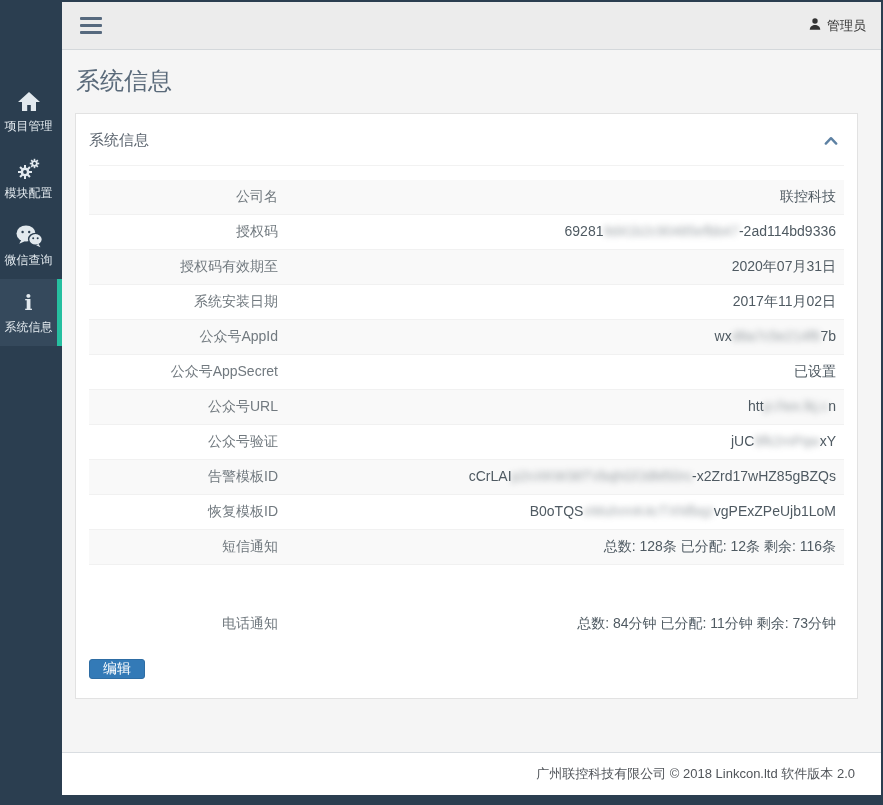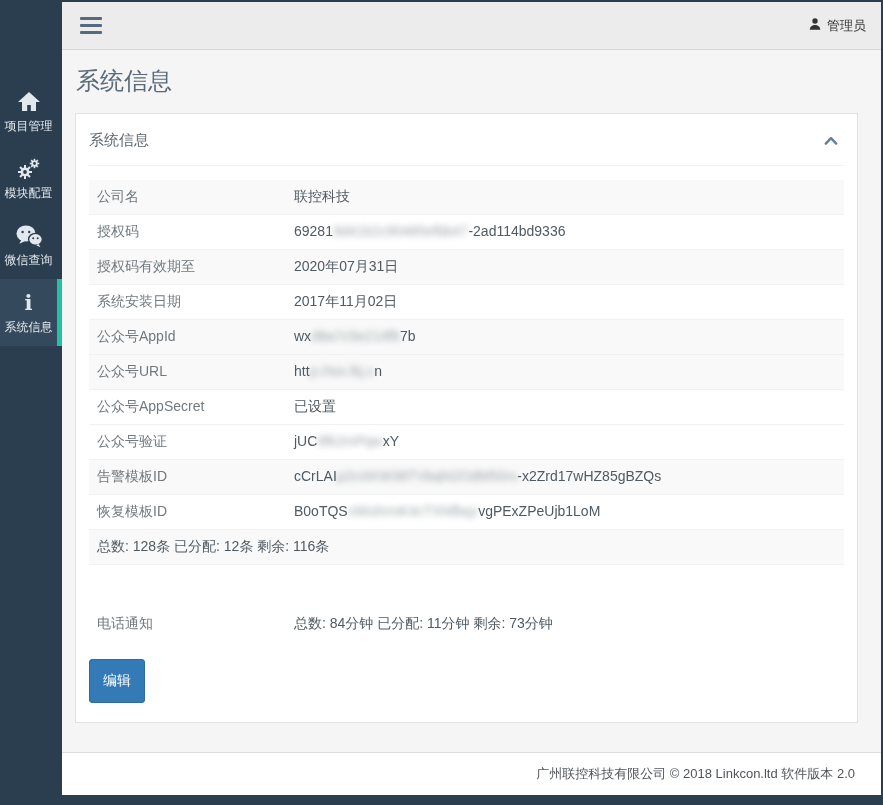--- a/index.html
+++ b/index.html
@@ -46,33 +46,33 @@
   
   .content { flex: 1 1 auto; padding: 9px 23px 15px 13px; background: #f5f5f5; }
   .page-title { font-size: 24px; font-weight: 500; color: #5a6a7a; margin: 6px 0 16px 1px; }
 
   .panel { background: #fff; border: 1px solid #e2e2e2; }
   .panel-header { display: flex; align-items: center; padding: 17px 13px 15px; }
   .panel-title { font-size: 15px; color: #5d6670; }
   .collapse-btn { margin-left: auto; cursor: pointer; padding: 2px 6px; line-height: 0; }
   .panel-divider { border-top: 1px solid #f2f2f2; margin: 0 13px; }
 
-  .info-table { margin: 14px 13px 0; }
+  .info-table { margin: 14px 13px 0; text-align: right; }
   .trow { display: flex; border-bottom: 1px solid #f1f1f1; }
   .trow:last-child { border-bottom: none; margin-top: 42px; }
   .trow.striped { background: #f9f9f9; }
   .tlabel { width: 197px; flex: 0 0 197px; padding: 8px 8px; color: #71797f; }
   .tvalue { flex: 1; padding: 8px 8px; color: #4f5a62; }
   .blur { filter: blur(3px); opacity: .55; }
   .blur:empty { display: none; }
 
   .panel-actions { padding: 18px 13px 19px; }
   .btn-primary {
     background: #337ab7; border: 1px solid #2e6da4; color: #fff;
-    font-size: 14px; padding: 12px 13px; border-radius: 3px; cursor: pointer;
+    font-size: 14px; padding: 0 13px; border-radius: 3px; cursor: pointer;
     font-family: inherit;
   }
 
   
   .footer {
     flex: 0 0 auto; background: #fff; border-top: 1px solid #d9dde1;
     padding: 12px 26px; text-align: right; color: #51555a; font-size: 13px;
   }
 </style>
 </head>
@@ -199,46 +199,47 @@
         <div class="trow">
           <div class="tlabel">系统安装日期</div>
           <div class="tvalue"><span>2017年11月02日</span><span></span></div>
         </div>
 
         <div class="trow striped">
           <div class="tlabel">公众号AppId</div>
           <div class="tvalue"><span>wx</span><span class="blur">d8a7c5e214f6</span><span>7b</span></div>
         </div>
 
+        <div class="trow">
+          <div class="tlabel">公众号AppSecret</div>
+          <div class="tvalue"><span>已设置</span><span></span></div>
+        </div>
+
         <div class="trow striped">
           <div class="tlabel">公众号URL</div>
           <div class="tvalue"><span>htt</span><span class="blur">p://wx.lkj.c</span><span>n</span></div>
         </div>
 
         <div class="trow">
-          <div class="tlabel">公众号AppSecret</div>
-          <div class="tvalue"><span>已设置</span><span></span></div>
-        </div>
-
-        <div class="trow">
           <div class="tlabel">公众号验证</div>
           <div class="tvalue"><span>jUC</span><span class="blur">9fk2mPqw</span><span>xY</span></div>
         </div>
 
         <div class="trow striped">
           <div class="tlabel">告警模板ID</div>
           <div class="tvalue"><span>cCrLAI</span><span class="blur">p2nXKW38TVbqhGfJdM50rs</span><span>-x2Zrd17wHZ85gBZQs</span></div>
         </div>
 
         <div class="trow">
           <div class="tlabel">恢复模板ID</div>
           <div class="tvalue"><span>B0oTQS</span><span class="blur">vWuhrmK4cTXNfbqz</span><span>vgPExZPeUjb1LoM</span></div>
         </div>
 
         <div class="trow striped">
+          <div class="tlabel">短信通知</div>
           <div class="tvalue"><span>总数: 128条 已分配: 12条 剩余: 116条</span><span></span></div>
         </div>
 
         <div class="trow">
           <div class="tlabel">电话通知</div>
           <div class="tvalue"><span>总数: 84分钟 已分配: 11分钟 剩余: 73分钟</span><span></span></div>
         </div>
 
       </div>
 

